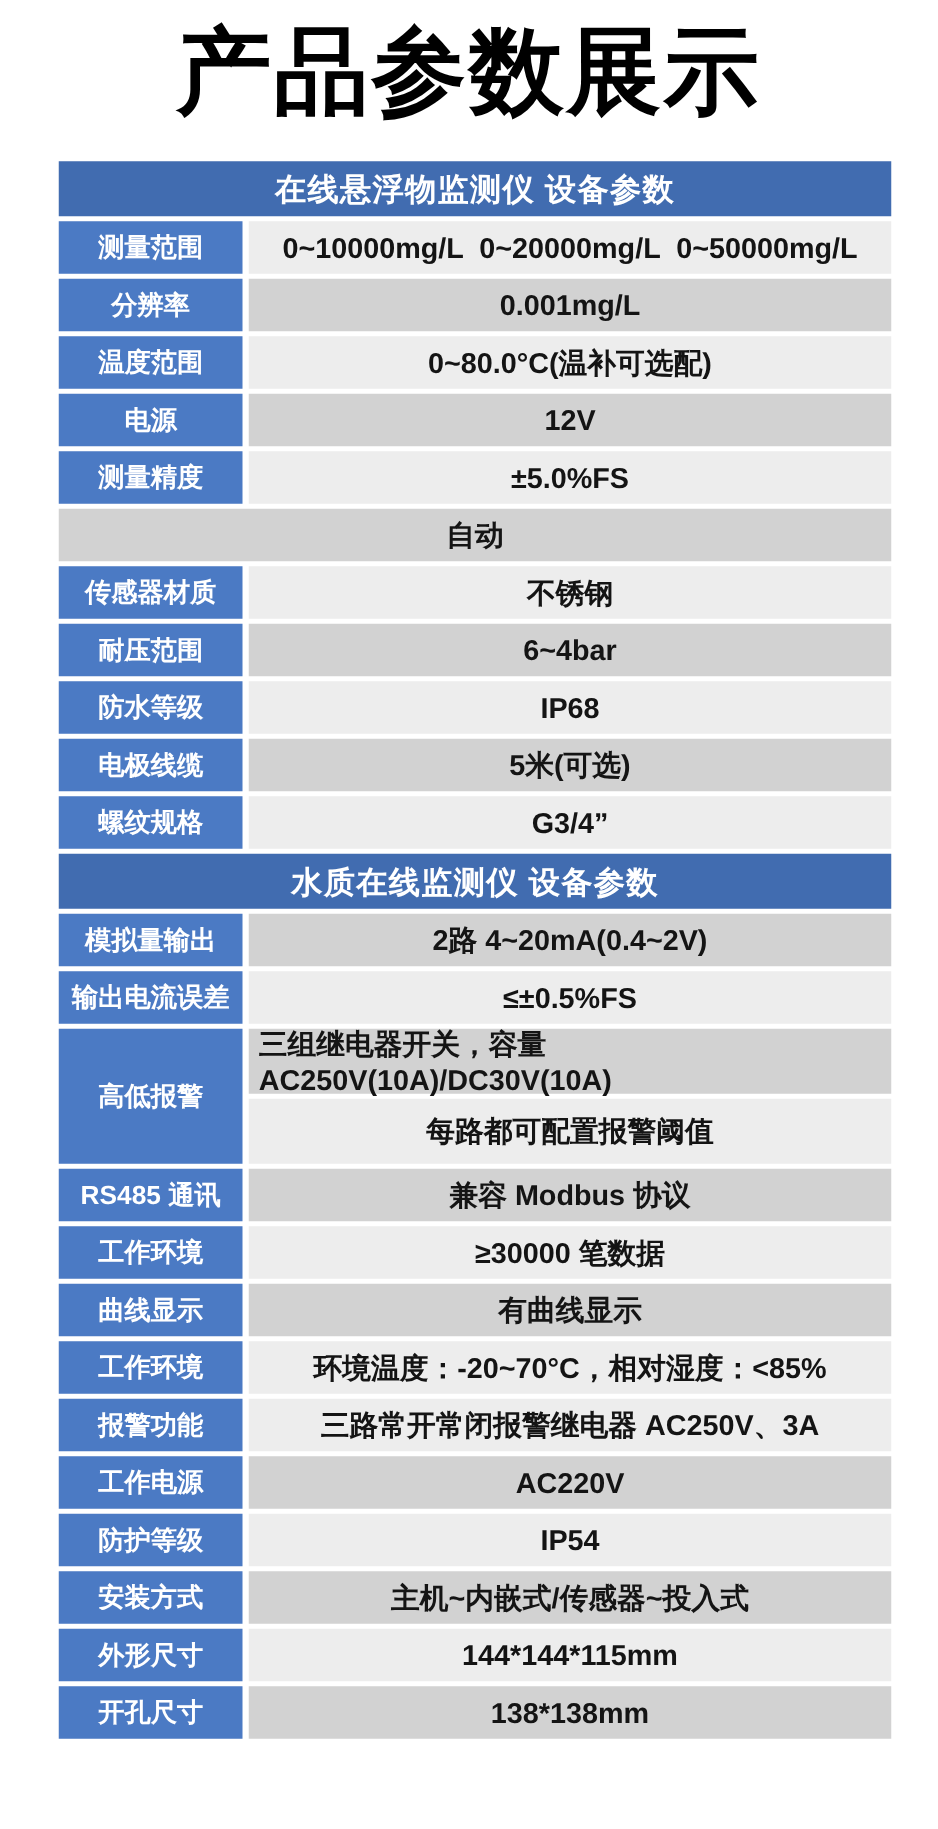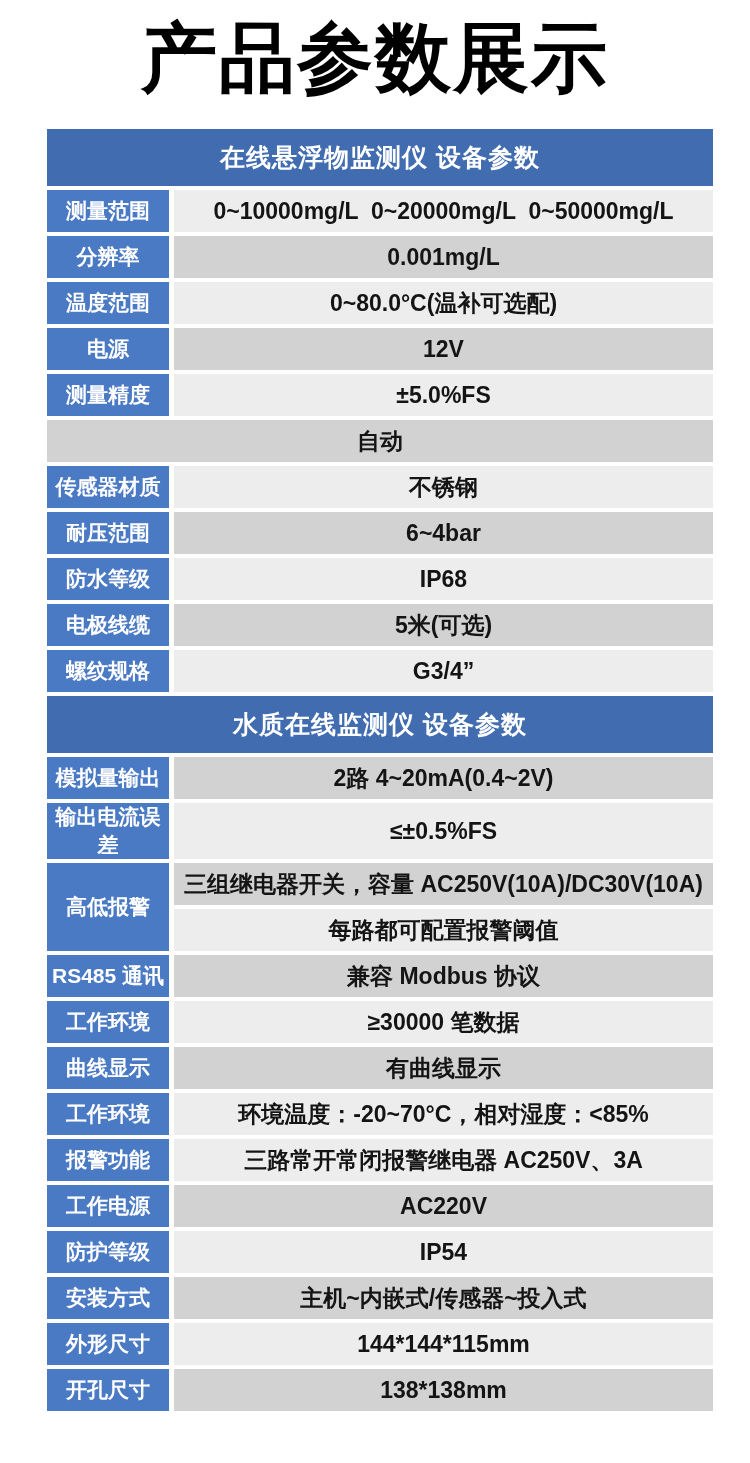--- a/index.html
+++ b/index.html
@@ -25,40 +25,40 @@
     font-size:76px;
     line-height:1.2;
     font-weight:900;
     letter-spacing:2px;
     color:#000000;
   }
   .spec-table{
     margin:26px 37px 0 47px;
   }
   .section-header{
-    height:57px;
+    height:44px;
     margin-bottom:4px;
     background:var(--header-bg);
     color:var(--text-light);
     font-size:25px;
     font-weight:bold;
     letter-spacing:1px;
     display:flex;
     align-items:center;
     justify-content:center;
   }
   .spec-row{
     display:flex;
     gap:5px;
     margin-bottom:4px;
     min-height:42px;
   }
   .label-cell{
     flex:none;
-    width:122px;
+    width:147px;
     background:var(--label-bg);
     color:var(--text-light);
     font-size:21px;
     font-weight:bold;
     display:flex;
     align-items:center;
     justify-content:center;
     text-align:center;
   }
   .value-stack{

